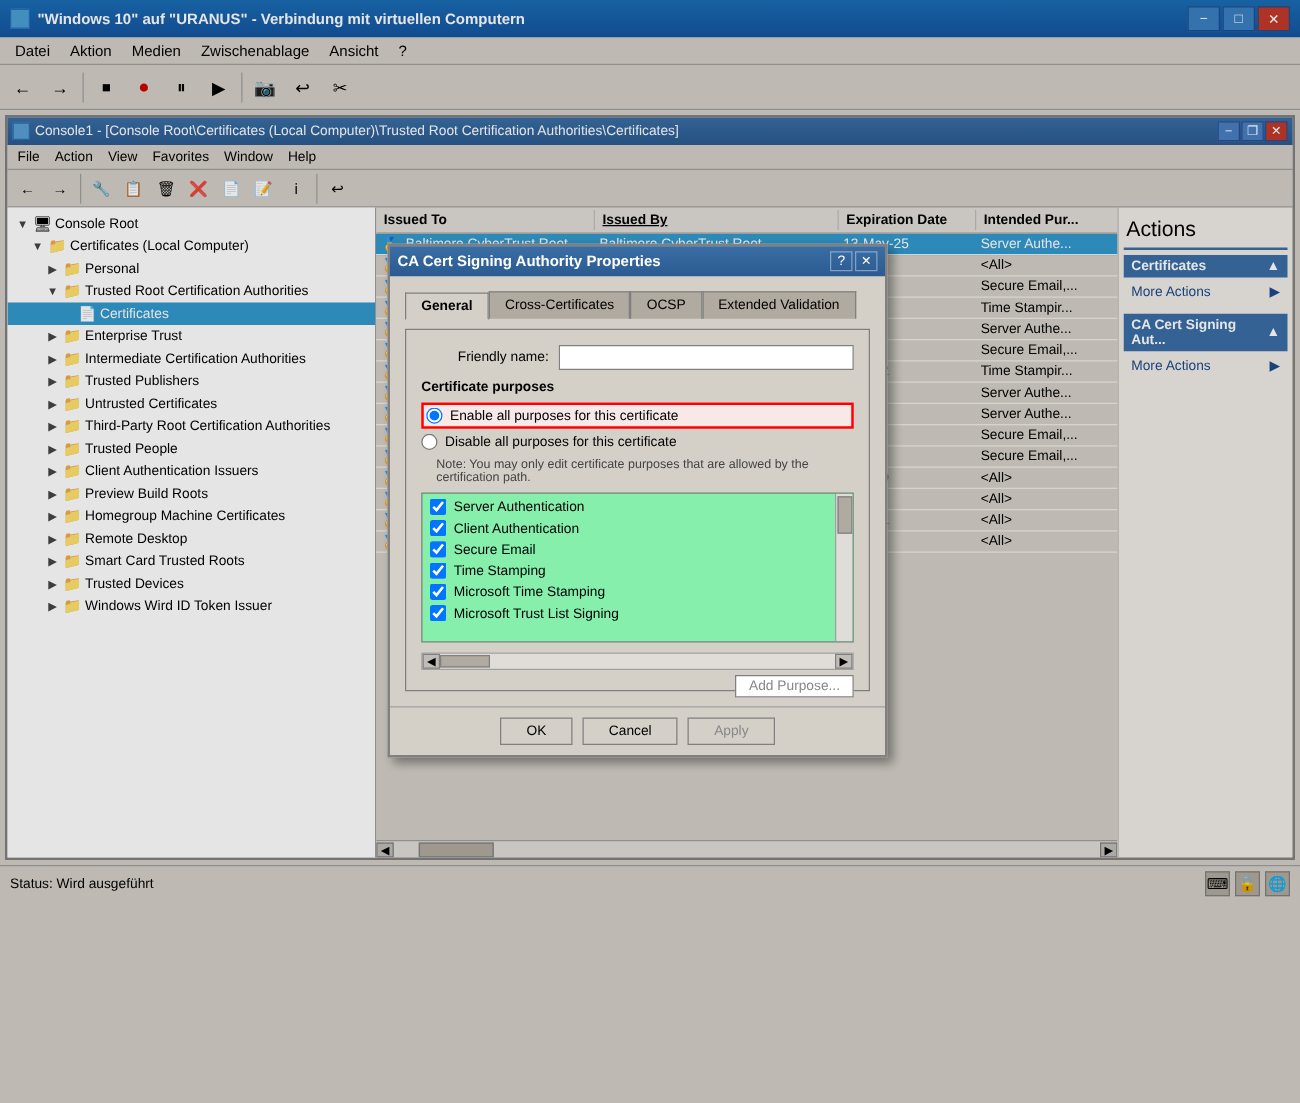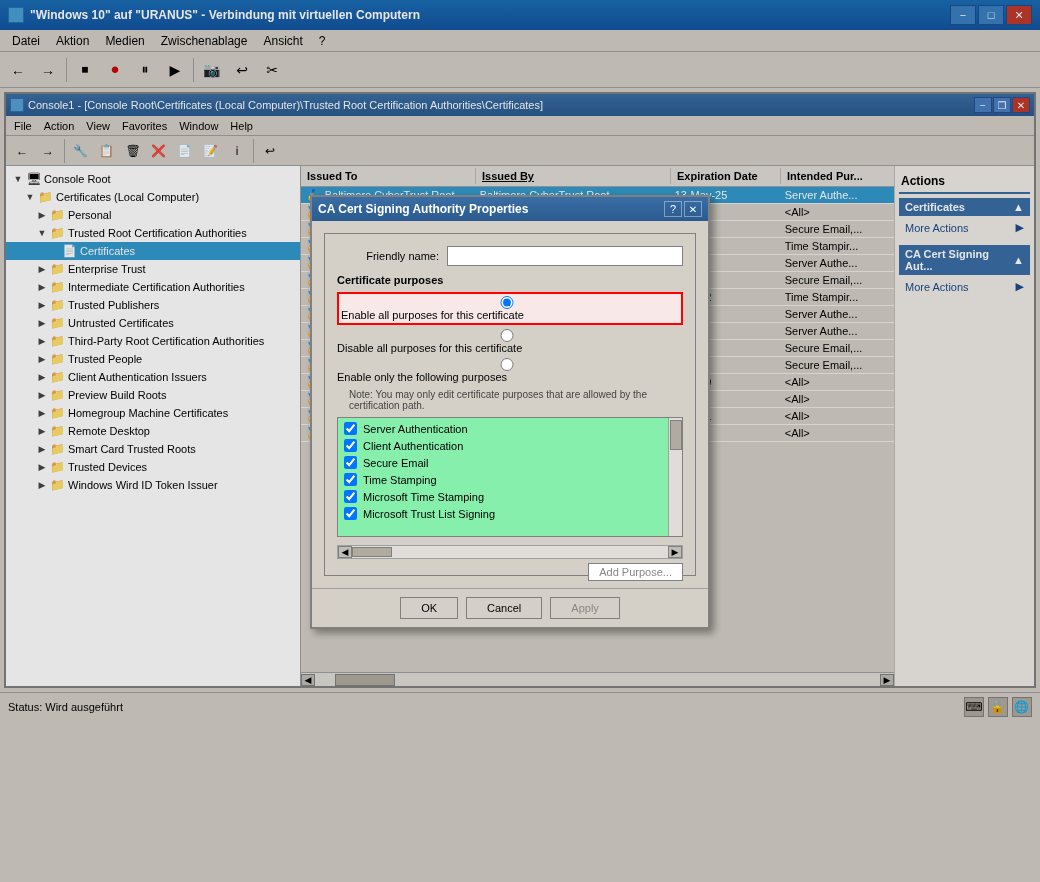--- a/index.html
+++ b/index.html
@@ -51,21 +51,21 @@
     .table-col { padding: 2px 6px; font-size: 11px; font-weight: bold; border-right: 1px solid #c0bdb8; flex-shrink: 0; }
 
     
     .table-body { overflow-y: auto; flex: 1; }
     .table-row { display: flex; border-bottom: 1px solid #f0ede8; align-items: center; }
     .table-row.selected { background: #3399cc; color: white; }
     .table-cell { padding: 2px 6px; font-size: 11px; flex-shrink: 0; overflow: hidden; text-overflow: ellipsis; white-space: nowrap; }
 
     
     .actions-panel { width: 140px; background: #f0ede8; border-left: 1px solid #c0bdb8; padding: 4px; overflow-y: auto; }
-    .actions-header { font-size: 12px; font-weight: bold; padding: 4px 2px; border-bottom: 2px solid #3a6ea5; margin-bottom: 4px; }
+    .actions-header { font-size: 17px; font-weight: normal; padding: 4px 2px; border-bottom: 2px solid #3a6ea5; margin-bottom: 4px; }
     .action-section { margin-bottom: 8px; }
     .action-section-title { background: #3a6ea5; color: white; padding: 3px 6px; font-size: 11px; font-weight: bold; display: flex; justify-content: space-between; align-items: center; cursor: pointer; margin-bottom: 2px; }
     .action-link { display: flex; justify-content: space-between; align-items: center; padding: 3px 6px; font-size: 11px; color: #1a4a8a; cursor: pointer; }
 
     
     .status-bar { background: #d4d0c8; height: 28px; display: flex; align-items: center; padding: 0 8px; border-top: 1px solid #a0a0a0; font-size: 11px; justify-content: space-between; }
     .status-icons { display: flex; gap: 4px; }
     .status-icon { width: 20px; height: 20px; background: #b0aaa0; border: 1px solid #808080; display: flex; align-items: center; justify-content: center; font-size: 12px; }
 
     
@@ -77,21 +77,21 @@
     .dialog-help-btn { width: 18px; height: 16px; background: transparent; border: 1px solid rgba(255,255,255,0.4); color: white; font-size: 11px; cursor: pointer; display: flex; align-items: center; justify-content: center; }
     .dialog-content { padding: 12px; }
     .dialog-tabs { display: flex; gap: 0; margin-bottom: 8px; }
     .dialog-tab { padding: 4px 12px; background: #b0aaa0; border: 1px solid #808080; border-bottom: none; font-size: 11px; cursor: pointer; }
     .dialog-tab.active { background: #d4d0c8; border-bottom: 1px solid #d4d0c8; font-weight: bold; position: relative; top: 1px; }
     .dialog-tab-content { border: 1px solid #808080; padding: 12px; background: #d4d0c8; }
     .form-row { display: flex; align-items: center; margin-bottom: 8px; }
     .form-label { width: 110px; font-size: 11px; text-align: right; padding-right: 8px; }
     .form-input { flex: 1; height: 20px; border: 1px solid #808080; background: white; padding: 1px 4px; font-size: 11px; }
     .cert-purposes-label { font-size: 11px; font-weight: bold; margin-bottom: 6px; }
-    .radio-row { display: flex; margin-bottom: 4px; flex-direction: column; }
+    .radio-row { display: flex; align-items: center; margin-bottom: 4px; }
     .radio-row input[type=radio] { margin-right: 6px; }
     .radio-row label { font-size: 11px; }
     .radio-row.highlighted { border: 2px solid red; padding: 2px; background: #f8e8e8; }
     .note-text { font-size: 10px; color: #444; margin: 6px 0; padding-left: 12px; }
     .purposes-list-container { border: 1px solid #808080; background: #86efac; height: 120px; overflow-y: auto; margin: 4px 0 8px 0; position: relative; }
     .purposes-list { padding: 2px; }
     .purpose-item { display: flex; align-items: center; padding: 2px 4px; font-size: 11px; }
     .purpose-item input[type=checkbox] { margin-right: 6px; }
     .add-purpose-btn { float: right; padding: 2px 10px; background: #ffffff; border: 1px solid #808080; font-size: 11px; cursor: pointer; color: #888; }
     .dialog-footer { display: flex; justify-content: center; gap: 8px; padding: 8px 12px; border-top: 1px solid #a0a0a0; }
@@ -489,20 +489,26 @@
     <div class="dialog-title-bar">
       <span>CA Cert Signing Authority Properties</span>
       <div class="dialog-title-controls">
         <button class="dialog-help-btn">?</button>
         <button class="dialog-tb-btn">✕</button>
       </div>
     </div>
 
     <div class="dialog-content">
 
+      <div class="dialog-tabs">
+        <div class="dialog-tab active">General</div>
+        <div class="dialog-tab">Cross-Certificates</div>
+        <div class="dialog-tab">OCSP</div>
+        <div class="dialog-tab">Extended Validation</div>
+      </div>
 
       <div class="dialog-tab-content">
 
         <div class="form-row">
           <span class="form-label">Friendly name:</span>
           <input class="form-input" type="text" value="" style="">
         </div>
 
 
         <div>
@@ -511,24 +517,20 @@
           <div class="radio-row highlighted">
             <input type="radio" name="cert_purpose" checked="" id="enable_all" style="">
             <label for="enable_all">Enable all purposes for this certificate</label>
           </div>
 
           <div class="radio-row">
             <input type="radio" name="cert_purpose" id="disable_all" style="">
             <label for="disable_all">Disable all purposes for this certificate</label>
           </div>
 
-          <div class="radio-row">
-            <input type="radio" name="cert_purpose" id="enable_only" style="">
-            <label for="enable_only">Enable only the following purposes</label>
-          </div>
 
           <div class="note-text">Note: You may only edit certificate purposes that are allowed by the certification path.</div>
 
           <div class="purposes-list-container">
             <div class="purposes-list">
               <div class="purpose-item">
                 <input type="checkbox" checked="" style="">
                 <span>Server Authentication</span>
               </div>
               <div class="purpose-item">

